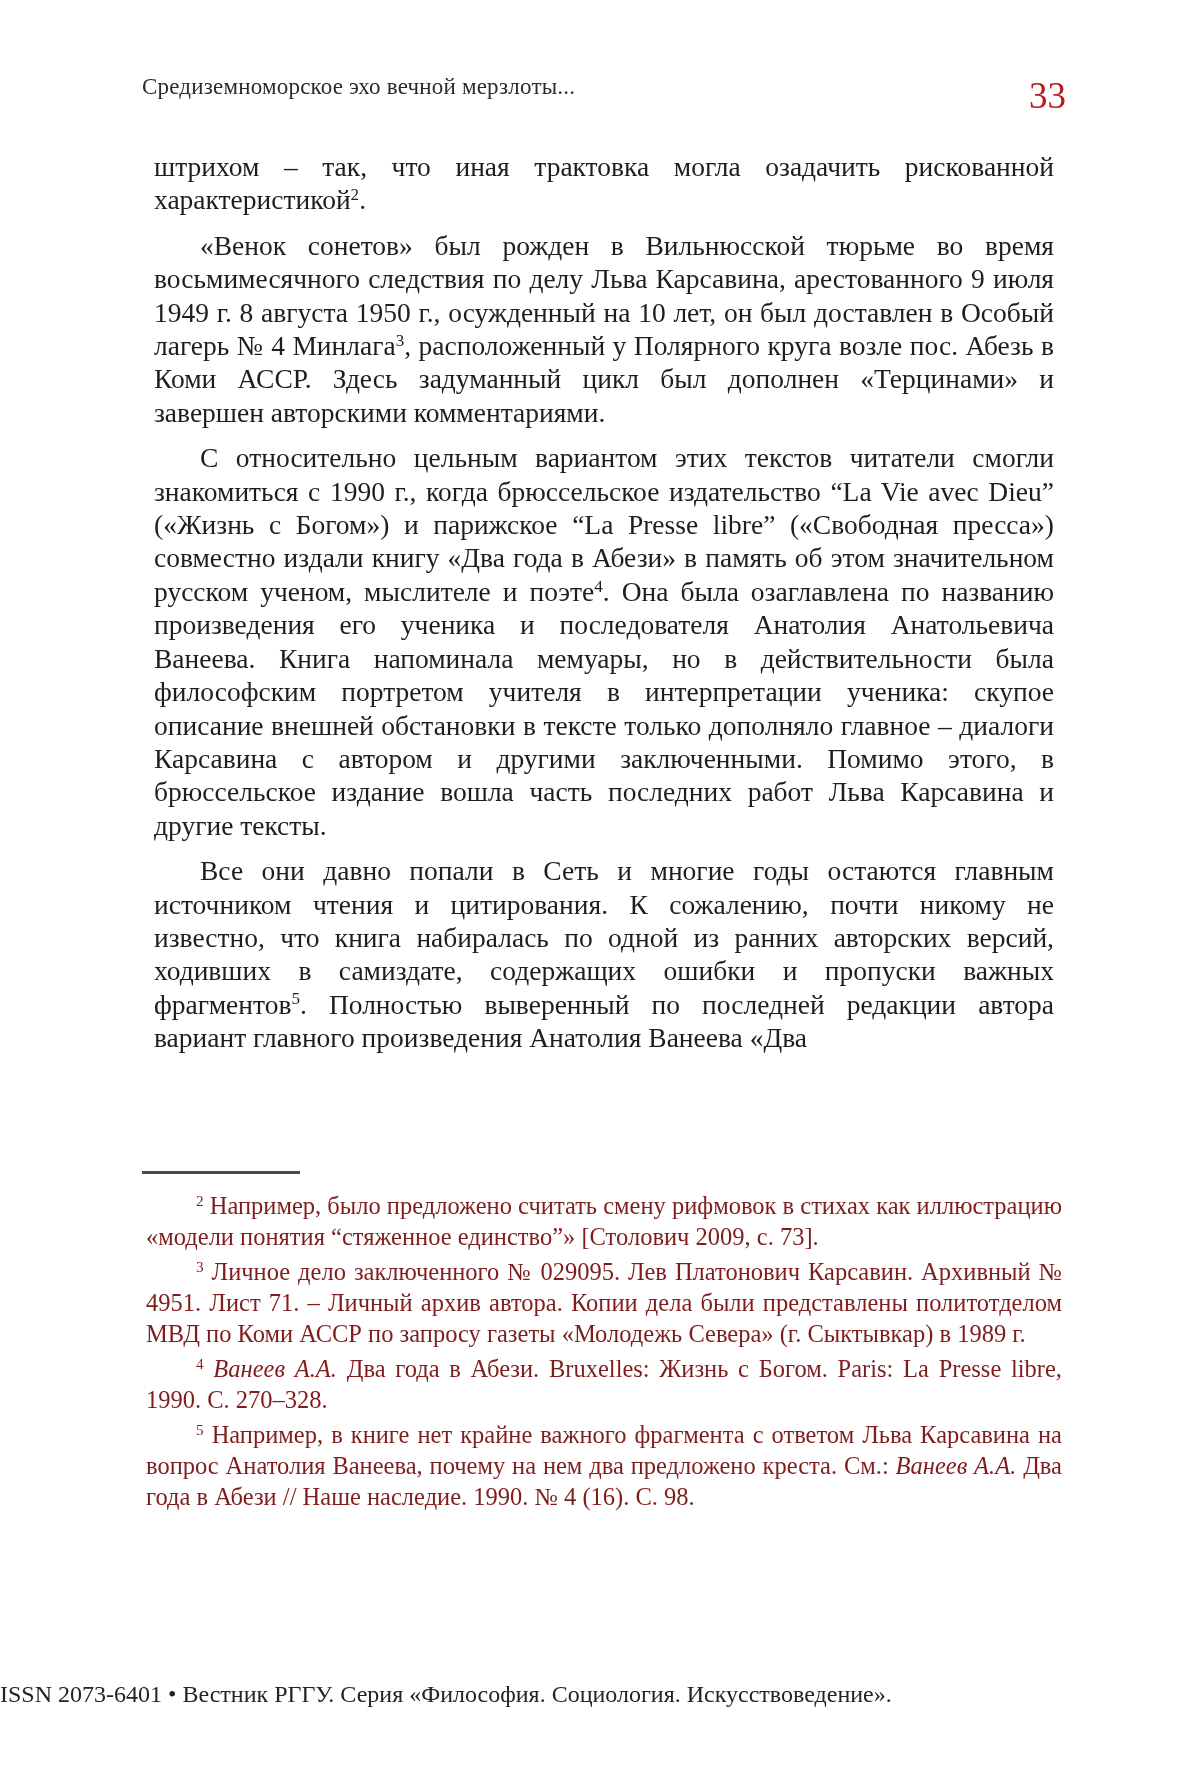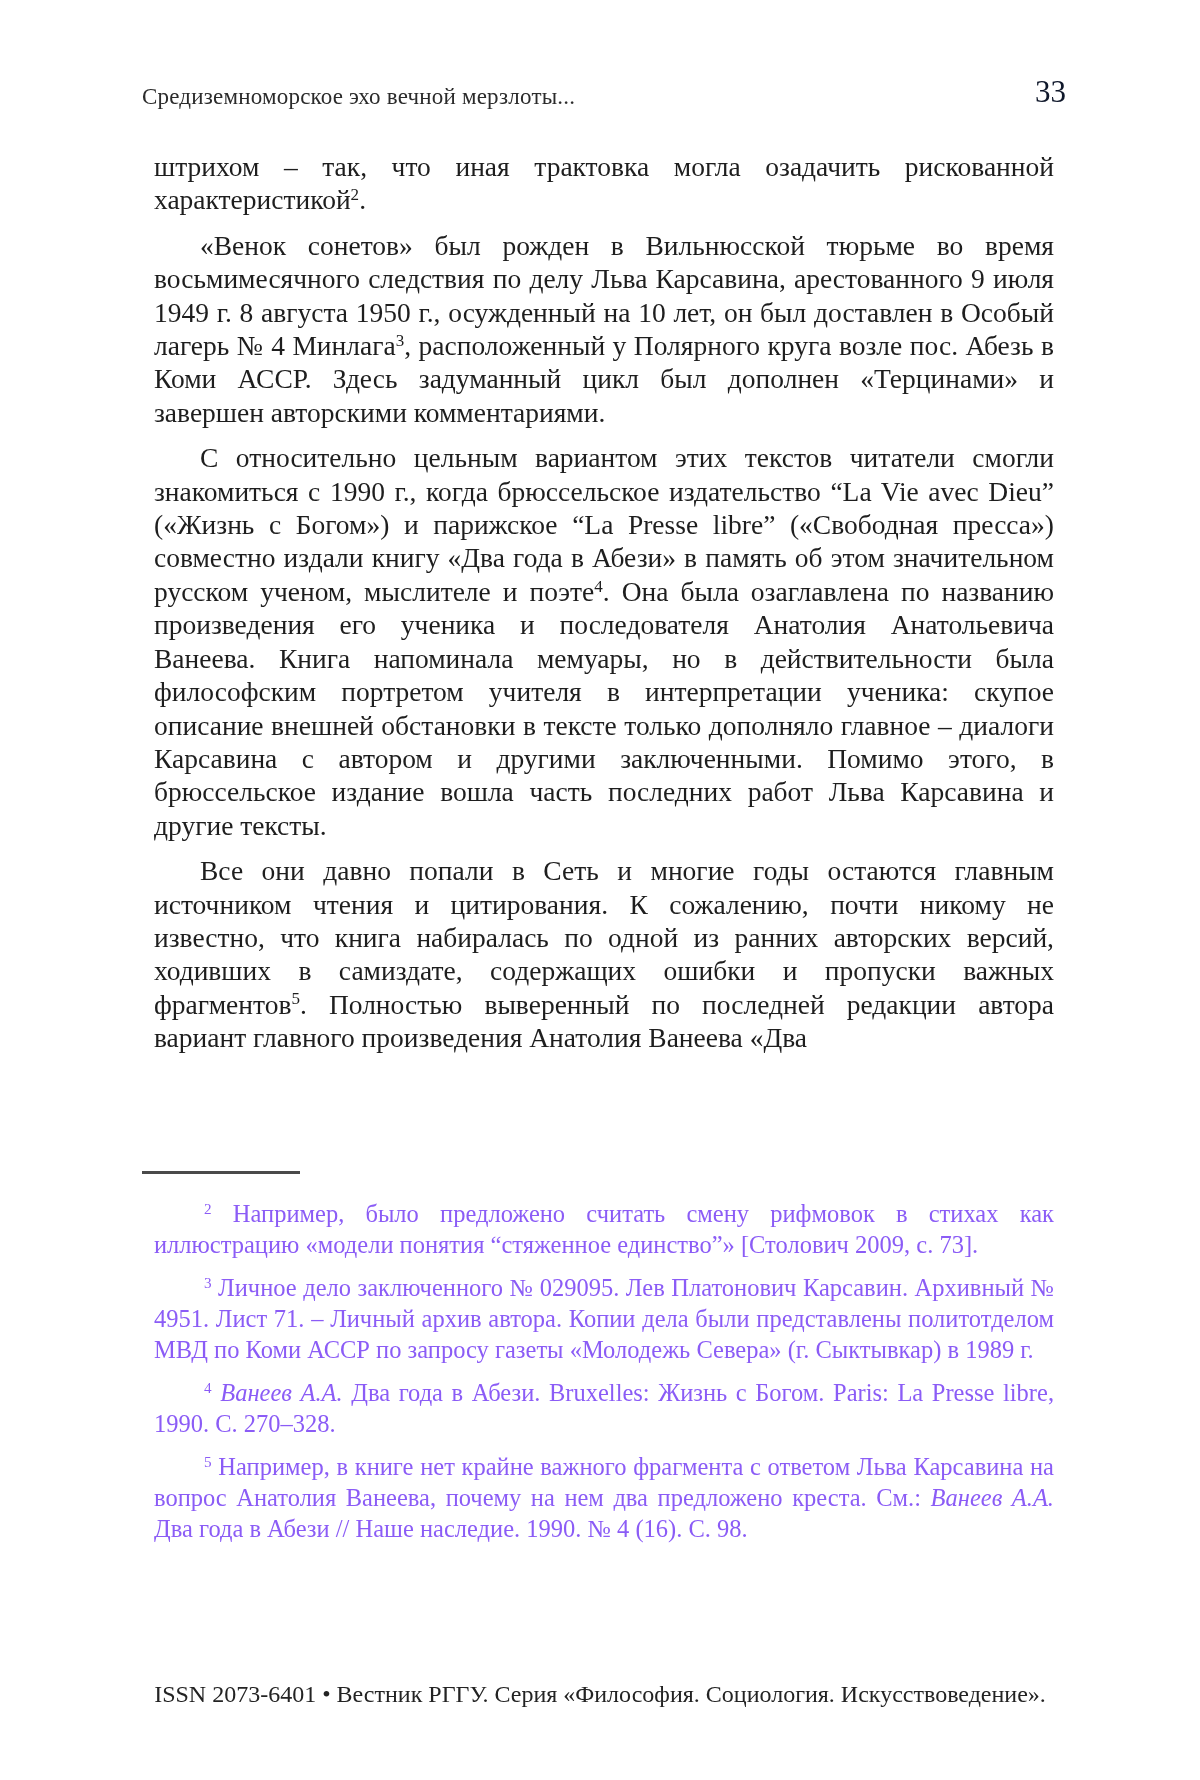--- a/index.html
+++ b/index.html
@@ -12,30 +12,30 @@
     color: #1e1e1e;
     overflow: hidden;
   }
   .pageheader {
     position: absolute;
     top: 74px;
     left: 142px;
     width: 924px;
     display: flex;
     justify-content: space-between;
-    align-items: flex-end;
+    align-items: flex-start;
   }
   .running-title {
     font-size: 23px;
     letter-spacing: 0.2px;
     color: #2b2b2b;
   }
   .page-number {
-    font-size: 31px;
-    color: #0f172a;
+    font-size: 37px;
+    color: #b91c1c;
   }
   .bodytext {
     position: absolute;
     top: 138px;
     left: 142px;
     width: 924px;
   }
   .bodytext p {
     margin: 12px;
     font-size: 27.5px;
@@ -59,34 +59,33 @@
     height: 3px;
     background: #4a4a4a;
   }
   .footnotes {
     position: absolute;
     top: 1186px;
     left: 142px;
     width: 924px;
   }
   .footnotes p {
-    margin: 12px;
+    margin: 4px;
     font-size: 24.5px;
     line-height: 31px;
     text-align: justify;
     text-indent: 50px;
-    color: #8b5cf6;
+    color: #7f1d1d;
   }
   .footnotes .it { font-style: italic; }
   .pagefooter {
     position: absolute;
     top: 1676px;
     left: 0;
     width: 1200px;
-    text-align: center;
     font-size: 24px;
     line-height: 37px;
     color: #232323;
   }
 </style>
 </head>
 <body>
 
 <div class="page">
 

